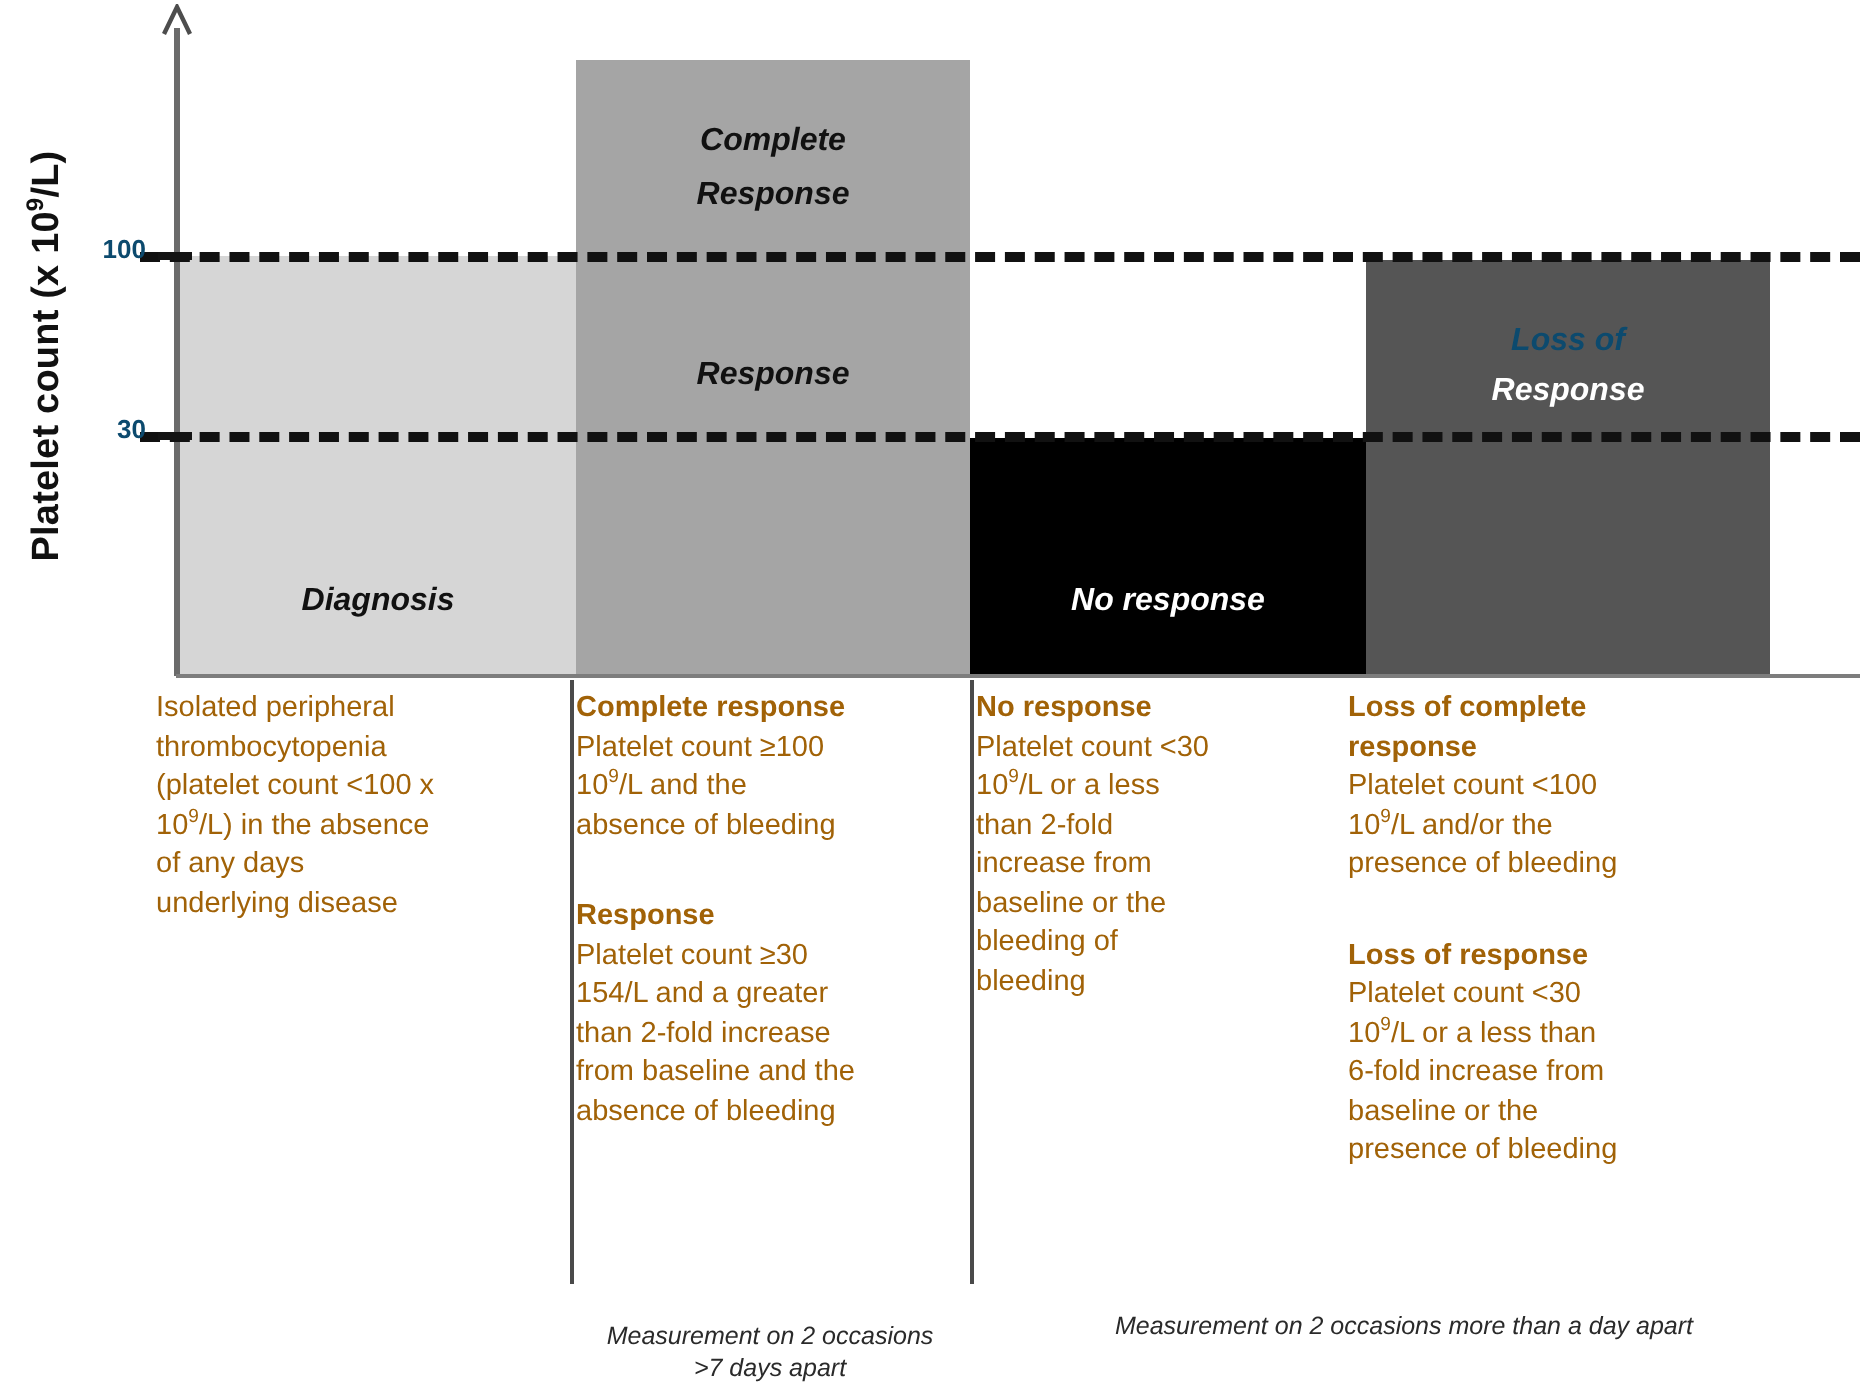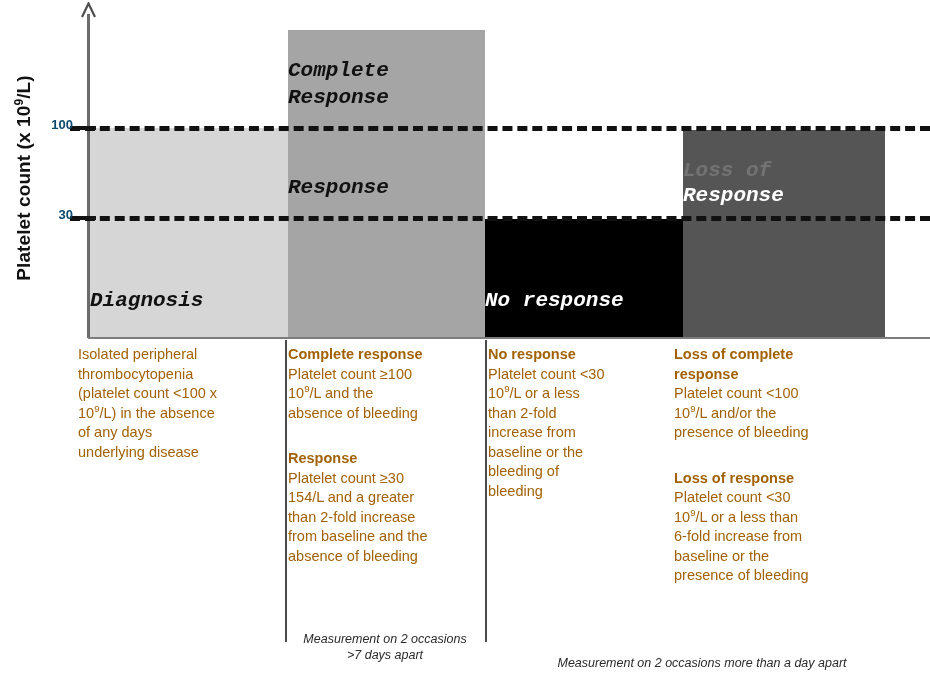--- a/index.html
+++ b/index.html
@@ -33,22 +33,22 @@
     text-align:right;width:60px;
   }
 
   
   .plot{position:absolute;left:0;top:0;width:930px;height:340px;}
   .baseline{
     position:absolute;left:88px;top:337px;width:842px;height:2px;background:#7d7d7d;
   }
   .bar{position:absolute;}
   .bar-label{
-    position:absolute;width:100%;
-    font-style:italic;font-weight:bold;font-size:21px;line-height:25px;font-family:Liberation Mono, monospace;
+    position:absolute;width:100%;text-align:center;
+    font-style:italic;font-weight:bold;font-size:16px;line-height:25px;
   }
   .dashed{
     position:absolute;left:70px;height:0;width:860px;
     border-top:5px dashed #111;
   }
 
   
   .captions{position:absolute;left:0;top:345px;width:930px;height:300px;}
   .col{
     position:absolute;top:0;text-align:left;
@@ -84,21 +84,21 @@
 
     <div class="bar" style="left:288px;top:30px;width:197px;height:307px;background:#a5a5a5;"></div>
     <div class="bar-label" style="left:288px;top:58px;width:197px;color:#111;">Complete</div>
     <div class="bar-label" style="left:288px;top:85px;width:197px;color:#111;">Response</div>
     <div class="bar-label" style="left:288px;top:175px;width:197px;color:#111;">Response</div>
 
     <div class="bar" style="left:485px;top:219px;width:198px;height:118px;background:#000000;"></div>
     <div class="bar-label" style="left:485px;top:288px;width:198px;color:#ffffff;">No response</div>
 
     <div class="bar" style="left:683px;top:130px;width:202px;height:207px;background:#555555;"></div>
-    <div class="bar-label" style="left:683px;top:158px;width:202px;color:#737373;">Loss of</div>
+    <div class="bar-label" style="left:683px;top:158px;width:202px;color:#0c4a6e;">Loss of</div>
     <div class="bar-label" style="left:683px;top:183px;width:202px;color:#ffffff;">Response</div>
 
     <div class="dashed" style="top:126px;"></div>
     <div class="dashed" style="top:216px;"></div>
 
     <div class="tick-mark" style="top:126px;"></div>
     <div class="tick-mark" style="top:216px;"></div>
     <div class="tick-label" style="left:13px;top:117px;">100</div>
     <div class="tick-label" style="left:13px;top:207px;">30</div>
 
@@ -165,19 +165,19 @@
         <div class="hd">Loss of response</div>
         <div>Platelet count &lt;30</div>
         <div>10<sup>9</sup>/L or a less than</div>
         <div>6-fold increase from</div>
         <div>baseline or the</div>
         <div>presence of bleeding</div>
       </div>
     </div>
   </div>
 
-  <div class="footnote" style="left:285px;top:631px;width:200px;">
+  <div class="footnote" style="left:285px;top:660px;width:200px;">
     <div>Measurement on 2 occasions</div>
     <div>&gt;7 days apart</div>
   </div>
   <div class="footnote" style="left:487px;top:655px;width:430px;">Measurement on 2 occasions more than a day apart</div>
 
 </div>
 
 </body></html>

